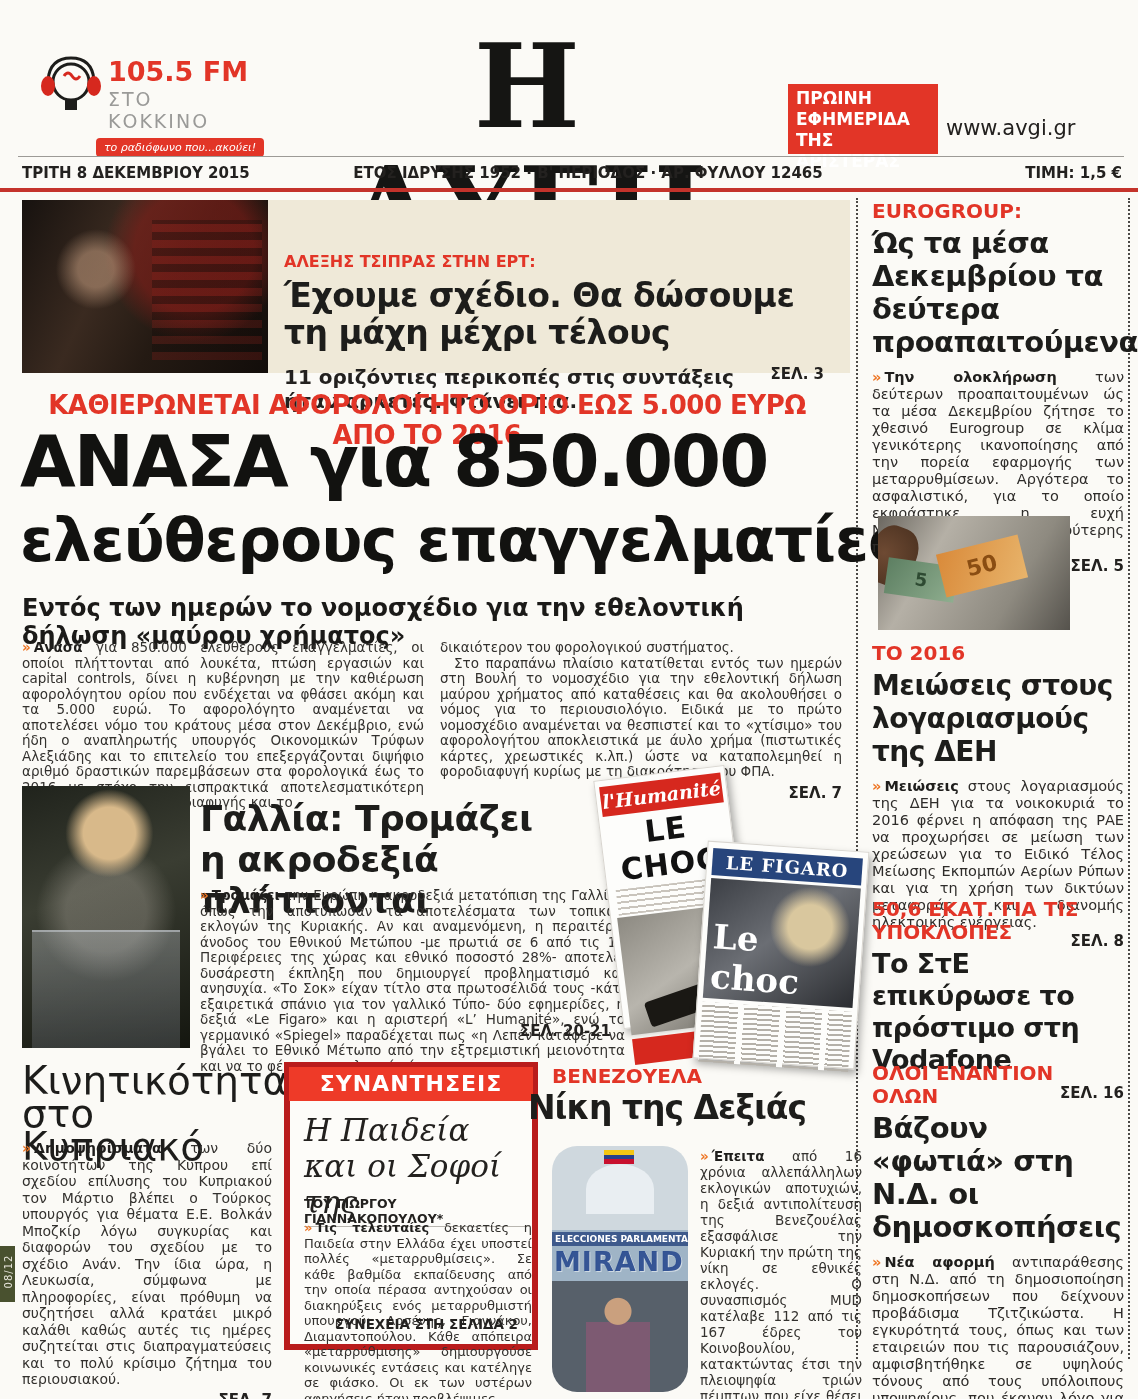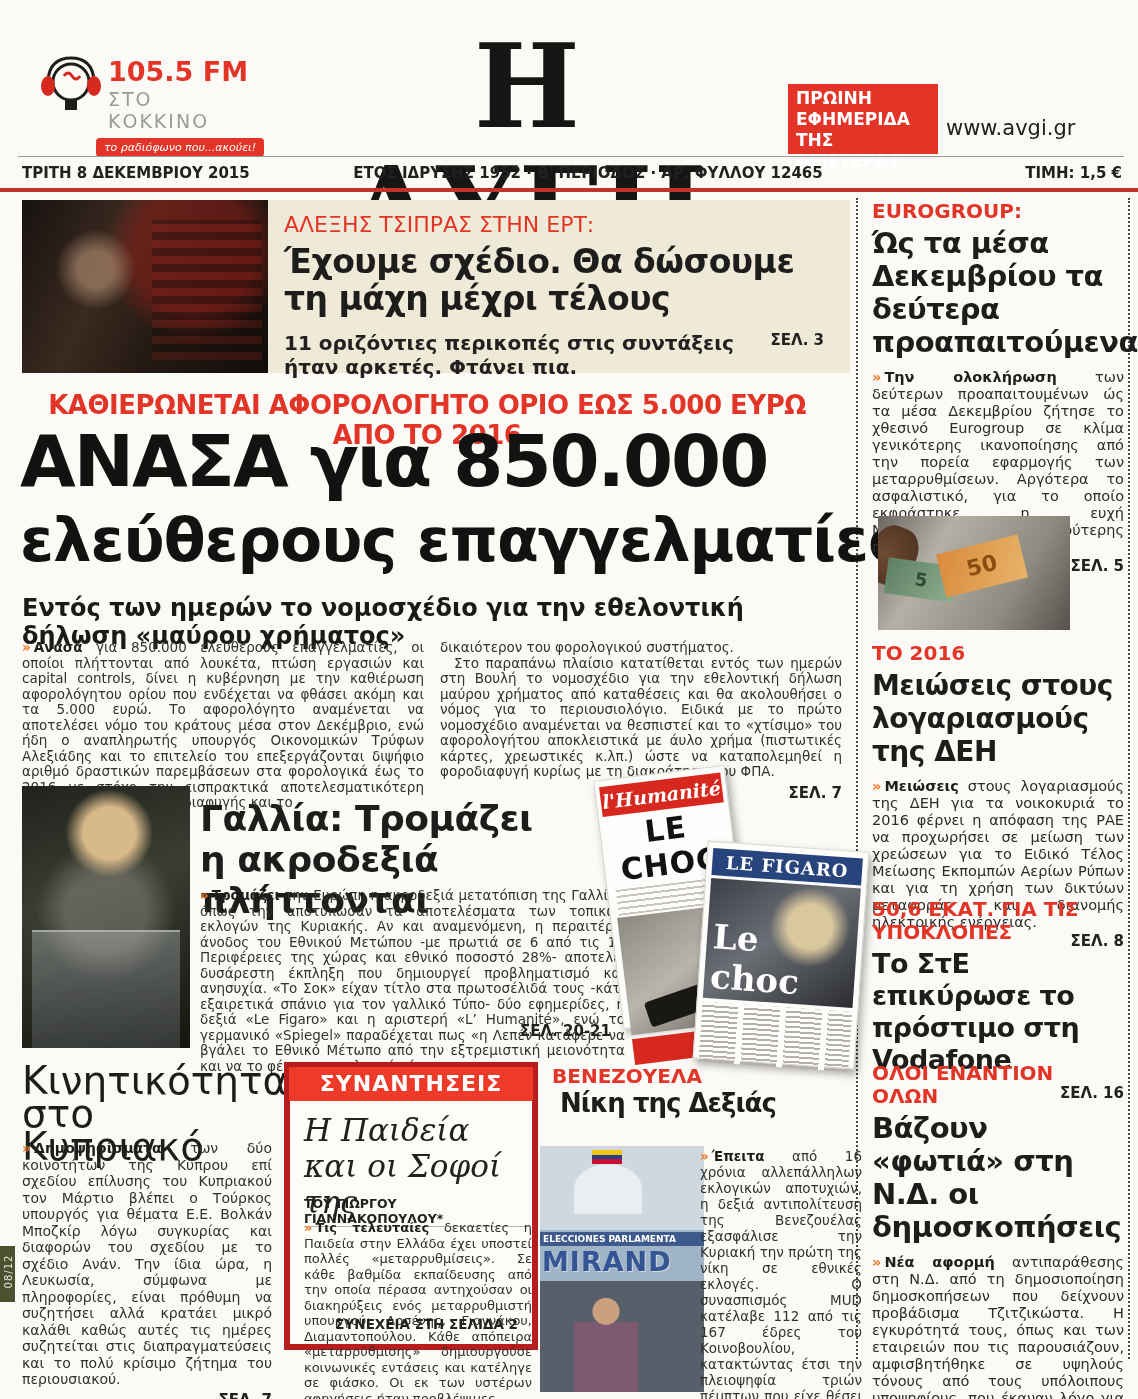--- a/index.html
+++ b/index.html
@@ -46,21 +46,21 @@
   
   .top-story{position:absolute;left:22px;top:200px;width:828px;height:173px;background:var(--beige);}
   .top-photo{position:absolute;left:0;top:0;width:246px;height:173px;
     background:
       radial-gradient(circle at 30% 40%,rgba(200,160,130,.55) 0 18px,rgba(0,0,0,0) 40px),
       radial-gradient(circle at 70% 30%,rgba(150,30,25,.5) 0 60px,rgba(0,0,0,0) 90px),
       linear-gradient(115deg,#17120f 0%,#3a2a20 35%,#241a13 60%,#120d0a 100%);}
   .top-photo .seatrows{position:absolute;right:6px;top:20px;width:110px;height:140px;
     background:repeating-linear-gradient(0deg,rgba(140,30,25,.55) 0 8px,rgba(20,10,8,.7) 8px 16px);opacity:.5;}
   .top-text{position:absolute;left:262px;top:12px;width:552px;}
-  .top-kicker{color:var(--accent);font-weight:normal;font-size:22px;}
+  .top-kicker{color:var(--accent);font-weight:bold;font-size:16px;margin-top:40px;}
   .top-headline{margin-top:6px;font-size:33px;line-height:37px;font-weight:bold;color:var(--dark);letter-spacing:-.5px;}
   .top-subrow{margin-top:14px;display:flex;justify-content:space-between;width:540px;}
   .top-sub{font-size:20px;font-weight:bold;color:#23211f;}
   .pref{font-size:15px;font-weight:bold;color:#23211f;white-space:nowrap;}
 
   
   .main-kicker{position:absolute;left:22px;top:390px;width:810px;text-align:center;
     color:var(--accent);font-weight:bold;font-size:26px;letter-spacing:-.5px;}
   .main-h1{position:absolute;left:20px;top:420px;width:820px;font-size:72px;line-height:82px;
     font-weight:bold;color:#121210;letter-spacing:-2px;white-space:nowrap;}
@@ -115,23 +115,23 @@
   .meet-box{position:absolute;left:284px;top:1062px;width:254px;height:288px;border:6px solid #b91c1c;background:#fdfcf9;}
   .meet-bar{position:absolute;left:-1px;top:-1px;right:-1px;height:34px;background:#ee3a28;color:#fff;
     font-weight:bold;font-size:22px;text-align:center;line-height:34px;letter-spacing:1px;}
   .meet-head{position:absolute;left:14px;top:44px;width:226px;font-family:"DejaVu Serif","Liberation Serif",serif;
     font-style:italic;font-size:31px;line-height:36px;color:#23211f;}
   .meet-by{position:absolute;left:14px;top:128px;width:226px;font-size:12.5px;font-weight:bold;color:#23211f;
     border-bottom:1px solid #b9b6b0;}
   .meet-body{position:absolute;left:14px;top:152px;width:228px;font-size:13px;line-height:15.5px;}
   .meet-foot{position:absolute;right:14px;bottom:12px;font-size:13.5px;font-weight:bold;color:#23211f;}
   .ven-kicker{position:absolute;left:552px;top:1064px;color:var(--accent);font-weight:bold;font-size:20px;}
-  .ven-head{position:absolute;left:560px;top:1088px;width:310px;font-size:26px;font-weight:bold;color:var(--dark);letter-spacing:-1px;}
-  .ven-photo{position:absolute;left:540px;top:1146px;width:164px;height:246px;
-    background:linear-gradient(180deg,#cfd8de 0 34%,#9fb4c6 34% 55%,#57606a 55% 100%);overflow:hidden;}
+  .ven-head{position:absolute;left:528px;top:1088px;width:310px;font-size:33px;font-weight:bold;color:var(--dark);letter-spacing:-1px;}
+  .ven-photo{position:absolute;left:552px;top:1146px;width:136px;height:246px;
+    background:linear-gradient(180deg,#cfd8de 0 34%,#9fb4c6 34% 55%,#57606a 55% 100%);overflow:hidden;border-radius:25px;}
   .ven-dome{position:absolute;left:34px;top:18px;width:68px;height:50px;background:#e9eef2;border-radius:50% 50% 0 0;}
   .ven-flag{position:absolute;left:52px;top:4px;width:30px;height:14px;
     background:linear-gradient(180deg,#f3c613 0 33%,#27408b 33% 66%,#c8102e 66% 100%);}
   .ven-elec{position:absolute;left:0;top:86px;right:0;background:rgba(30,60,120,.75);color:#fff;
     font-size:9px;font-weight:bold;padding:2px 3px;white-space:nowrap;}
   .ven-mirand{position:absolute;left:2px;top:100px;color:rgba(35,70,140,.9);font-size:27px;font-weight:bold;letter-spacing:1px;
     text-shadow:1px 1px 0 rgba(255,255,255,.5);}
   .ven-man{position:absolute;left:34px;bottom:0;width:64px;height:96px;
     background:radial-gradient(circle at 50% 16%,#caa07e 0 13px,rgba(0,0,0,0) 14px),linear-gradient(180deg,rgba(0,0,0,0) 0 26px,#7d5a72 26px 100%);}
   .ven-body{position:absolute;left:700px;top:1148px;width:162px;font-size:13.5px;line-height:16px;}

